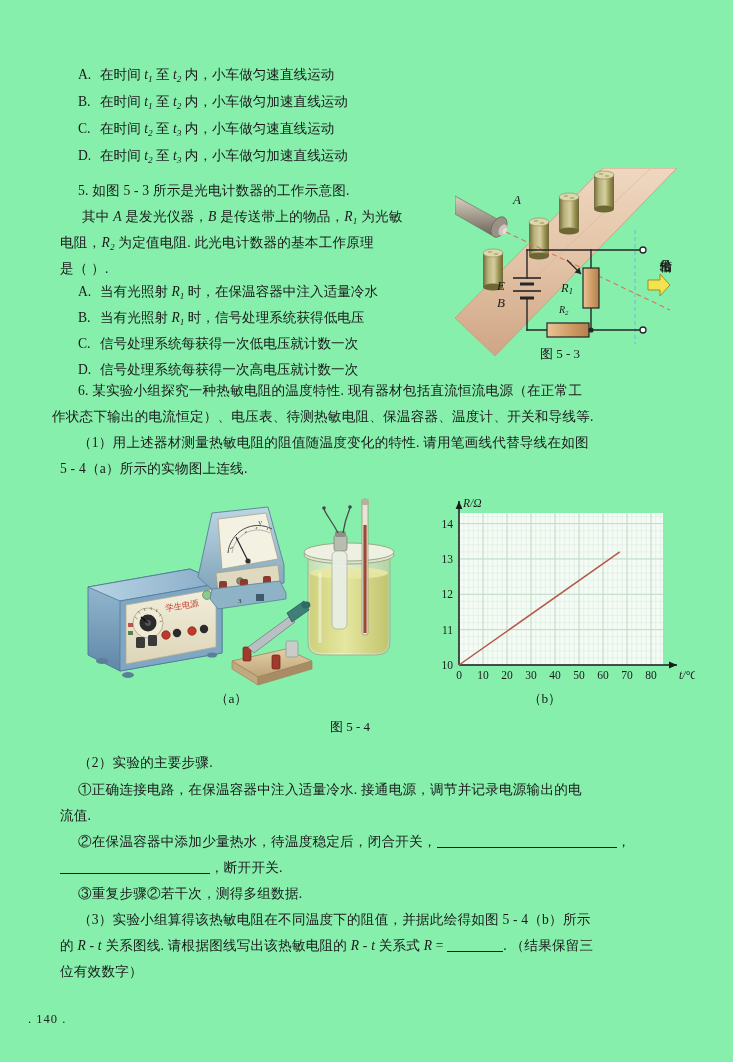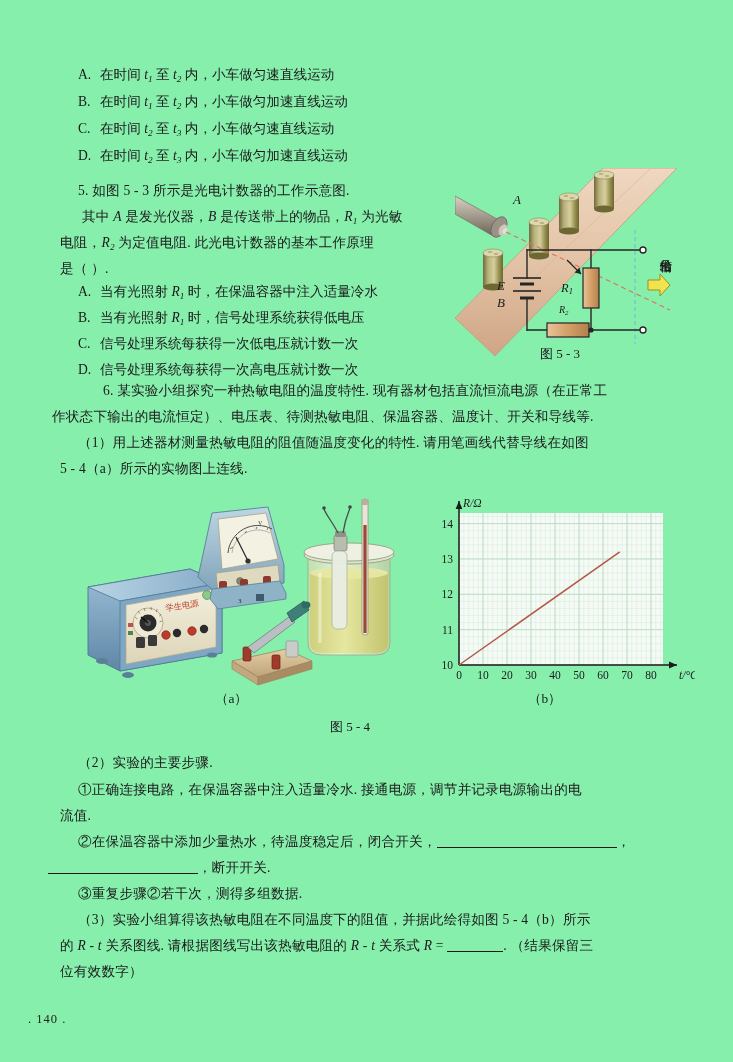--- a/index.html
+++ b/index.html
@@ -245,21 +245,21 @@
     <div class="figcap mi" style="left:58px; top:24px; font-size:13px;">A</div>
     <div class="figcap mi" style="left:42px; top:127px; font-size:13px;">B</div>
     <div class="figcap" style="left:42px; top:110px; font-size:13px;"><span class="mi">E</span></div>
     <div class="figcap" style="left:106px; top:113px; font-size:12.5px;"><span class="mi">R</span><sub>1</sub></div>
     <div class="figcap" style="left:104px; top:136px; font-size:10px;"><span class="mi">R</span><sub>2</sub></div>
     <div style="position:absolute; left:203px; top:82px; width:15px; font-size:12.4px; line-height:14.5px; writing-mode:vertical-rl; text-orientation:upright; white-space:nowrap;">信号输出</div>
   </div>
 
   <div class="figcap" style="left:540px; top:345px;">图 5 - 3</div>
 
-  <div class="txt" style="left:78px; top:378px;margin-left:25px;">6. 某实验小组探究一种热敏电阻的温度特性.  现有器材包括直流恒流电源（在正常工</div>
+  <div class="txt" style="left:78px; top:378px;">6. 某实验小组探究一种热敏电阻的温度特性.  现有器材包括直流恒流电源（在正常工</div>
   <div class="txt" style="left:52px; top:404px;">作状态下输出的电流恒定）、电压表、待测热敏电阻、保温容器、温度计、开关和导线等.</div>
   <div class="txt" style="left:78px; top:430px;">（1）用上述器材测量热敏电阻的阻值随温度变化的特性.  请用笔画线代替导线在如图</div>
   <div class="txt" style="left:60px; top:456px;">5 - 4（a）所示的实物图上连线.</div>
 
   <div id="fig54a">
     <svg width="330" height="215" viewBox="0 0 330 215">
       <defs>
         <linearGradient id="psBody" x1="0" y1="0" x2="0" y2="1">
           <stop offset="0" stop-color="#9dc0d8"></stop>
           <stop offset="1" stop-color="#5f87a6"></stop>
@@ -528,21 +528,21 @@
   <div class="subcap" style="left:528px; top:690px;">（b）</div>
   <div class="figcap" style="left:330px; top:718px;">图 5 - 4</div>
 
   <div class="txt" style="left:78px; top:750px;">（2）实验的主要步骤.</div>
   <div class="txt" style="left:78px; top:777px;">①正确连接电路，在保温容器中注入适量冷水.  接通电源，调节并记录电源输出的电</div>
   <div class="txt" style="left:60px; top:803px;">流值.</div>
 
   <div class="txt" style="left:78px; top:829px;">
     <span>②在保温容器中添加少量热水，待温度稳定后，闭合开关，</span><span class="blank" style="width:180px;"></span><span>，</span>
   </div>
-  <div class="txt" style="left:48px; top:855px;text-align:right;">
+  <div class="txt" style="left:60px; top:855px;text-align:right;">
     <span class="blank" style="width:150px;"></span><span>，断开开关.</span>
   </div>
   <div class="txt" style="left:78px; top:881px;">③重复步骤②若干次，测得多组数据.</div>
 
   <div class="txt" style="left:78px; top:907px;">（3）实验小组算得该热敏电阻在不同温度下的阻值，并据此绘得如图 5 - 4（b）所示</div>
   <div class="txt" style="left:60px; top:933px;">
     <span>的 </span><span class="mi">R</span><span> - </span><span class="mi">t</span><span> 关系图线.  请根据图线写出该热敏电阻的 </span><span class="mi">R</span><span> - </span><span class="mi">t</span><span> 关系式 </span><span class="mi">R</span><span> = </span><span class="blank" style="width:56px;"></span><span>.  （结果保留三</span>
   </div>
   <div class="txt" style="left:60px; top:959px;">位有效数字）</div>
 

